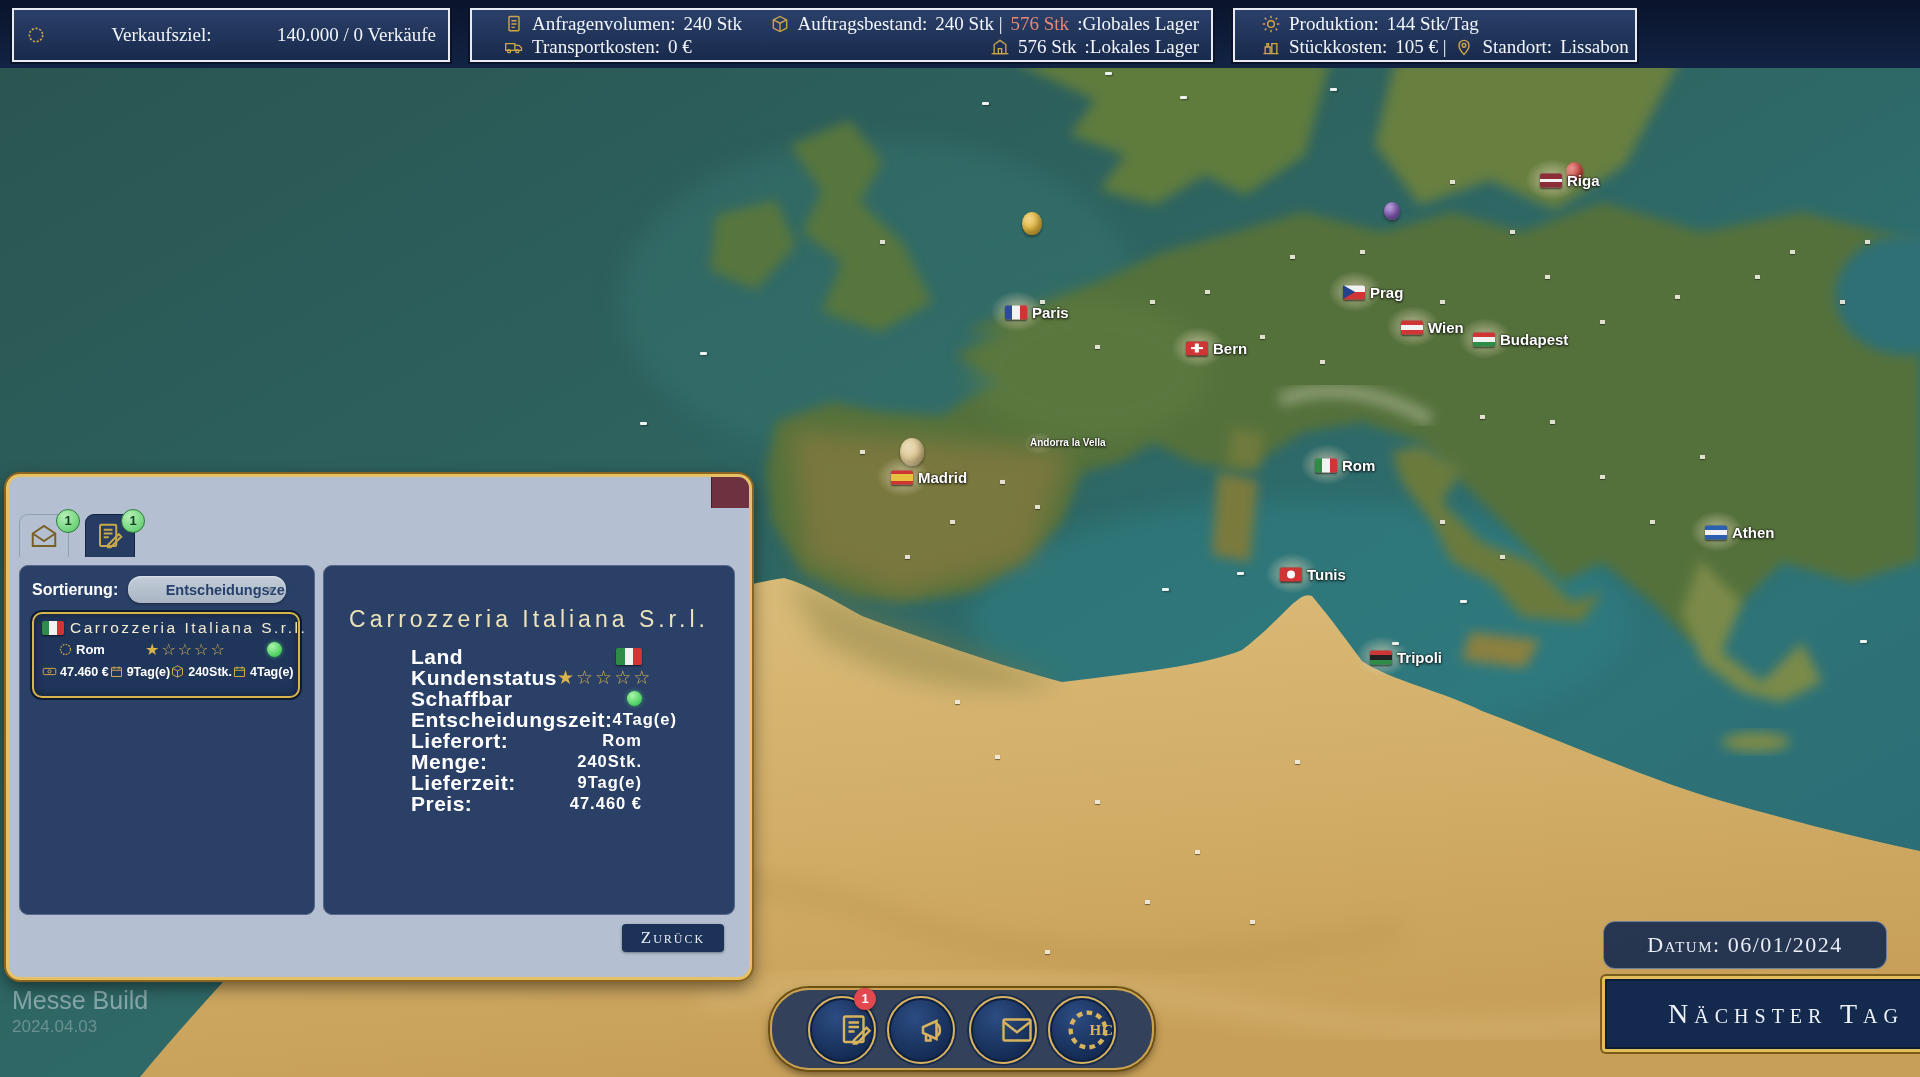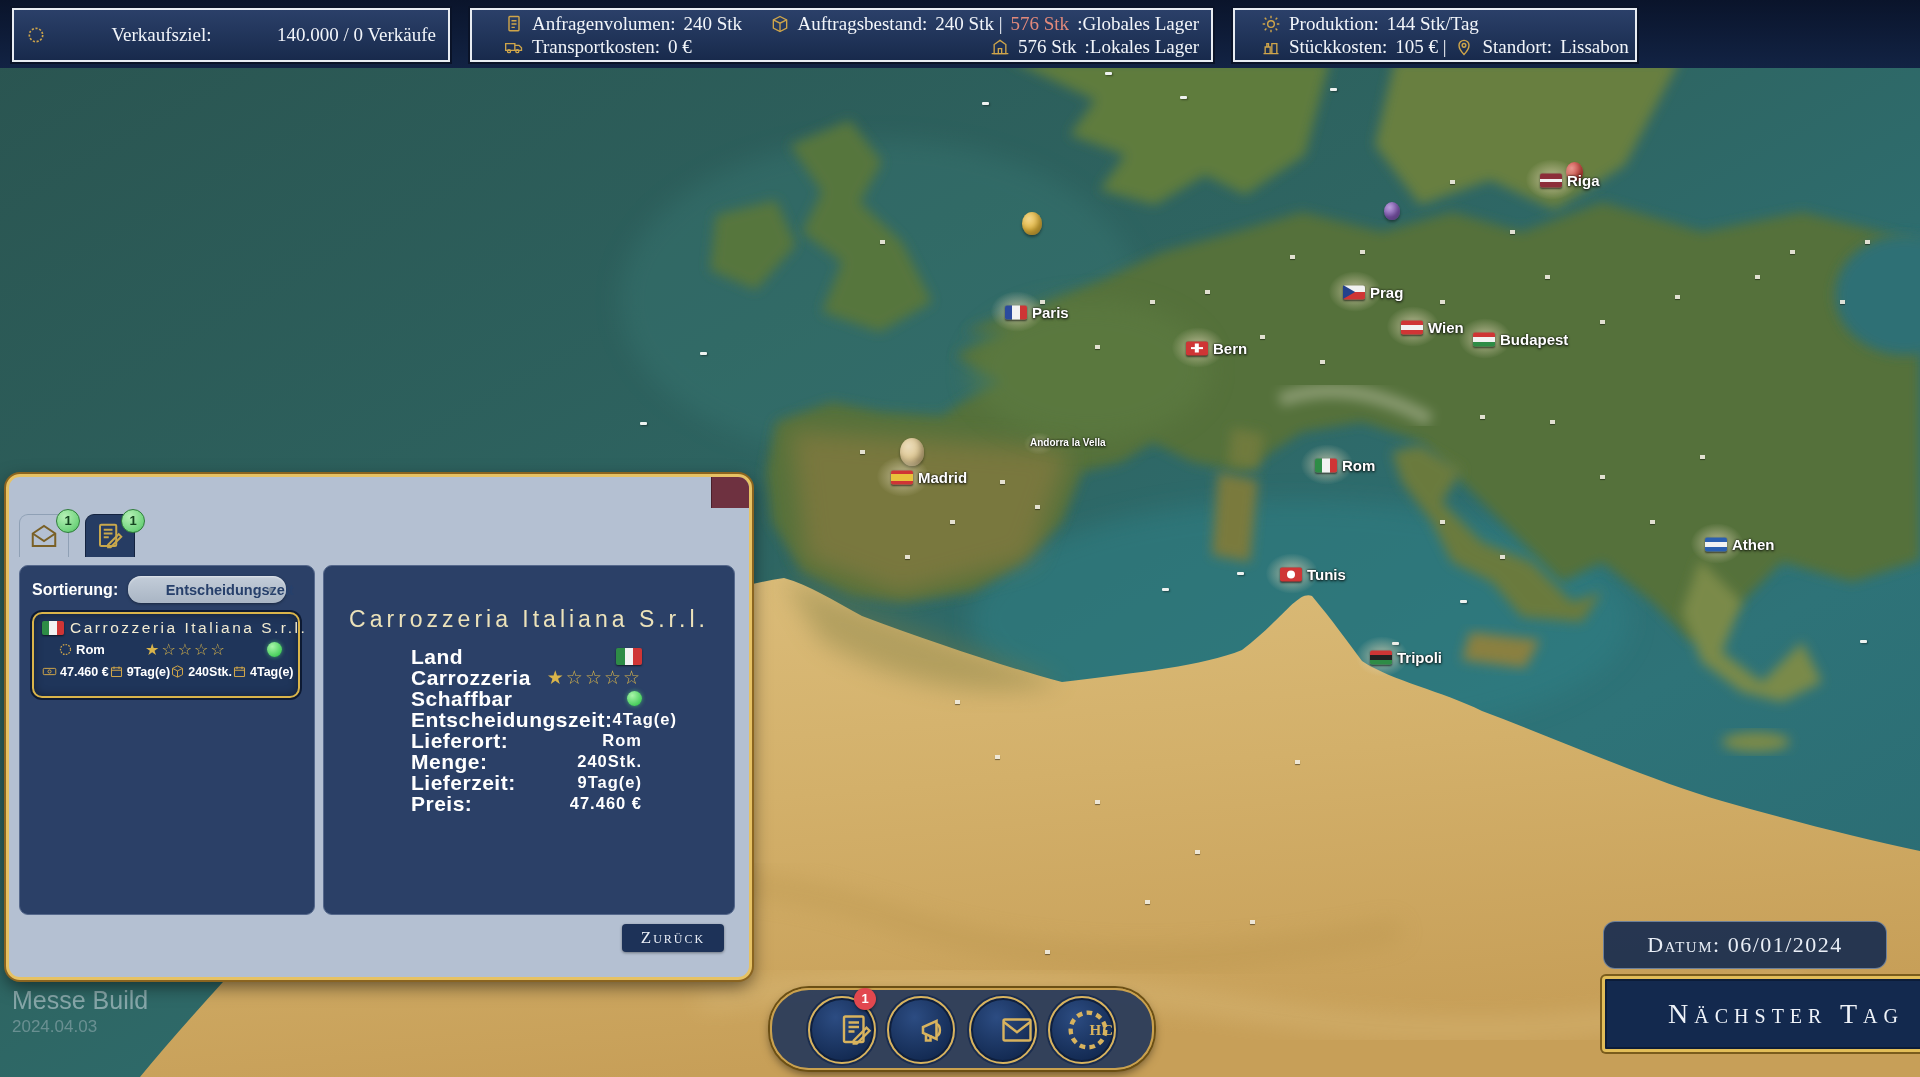--- a/index.html
+++ b/index.html
@@ -347,21 +347,21 @@
       <span class="city-label">Riga</span>
     </div>
     <div class="city-marker" style="left: 1280px; top: 574px;">
       <span class="flag tn"></span>
       <span class="city-label">Tunis</span>
     </div>
     <div class="city-marker" style="left: 1370px; top: 657px;">
       <span class="flag ly"></span>
       <span class="city-label">Tripoli</span>
     </div>
-    <div class="city-marker" style="left: 1705px; top: 544px;">
+    <div class="city-marker" style="left: 1705px; top: 532px;">
       <span class="flag gr"></span>
       <span class="city-label">Athen</span>
     </div>
     <div class="city-marker no-flag" style="left: 1030px; top: 442px;">
       <span class="city-label">Andorra la Vella</span>
     </div>
   </div>
 
 <div id="top-bar">
   <div class="tb-box" id="box-sales">
@@ -509,21 +509,21 @@
   </div>
 
   <div class="panel" id="detail-panel">
     <div id="detail-company">Carrozzeria Italiana S.r.l.</div>
     <div id="detail-rows">
       <div class="d-row">
           <span class="d-label">Land</span>
           <span class="flag it d-flag"></span>
         </div>
       <div class="d-row">
-          <span class="d-label">Carrozzeria</span>
+          <span class="d-label">Kundenstatus</span>
           <span class="d-stars"><span>★</span><span>☆☆☆☆</span></span>
         </div>
       <div class="d-row">
           <span class="d-label">Schaffbar</span>
           <span class="dot d-dot"></span>
         </div>
       <div class="d-row">
           <span class="d-label">Entscheidungszeit:</span>
           <span class="d-value">4Tag(e)</span>
         </div>

